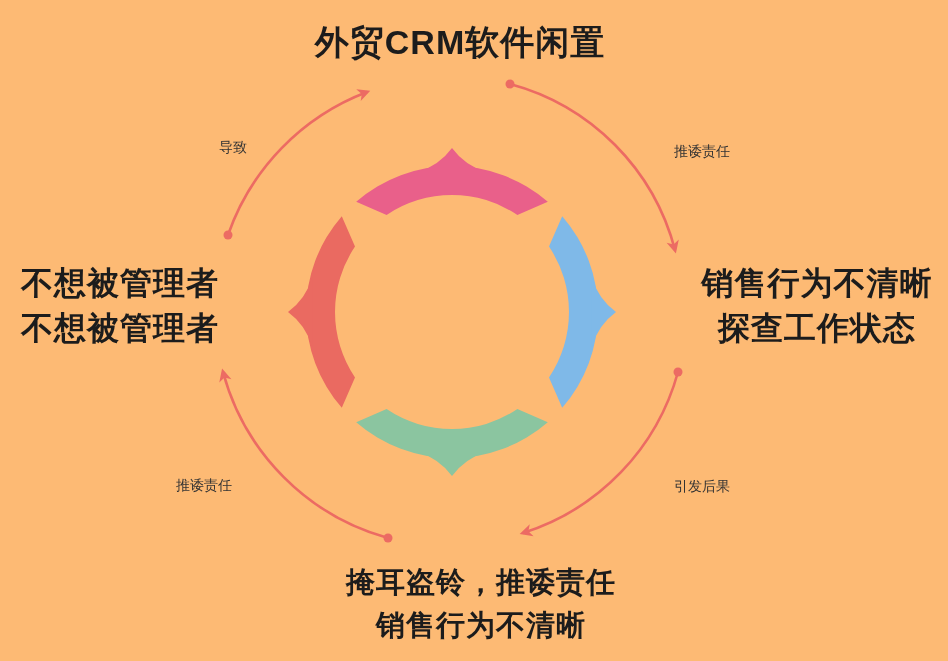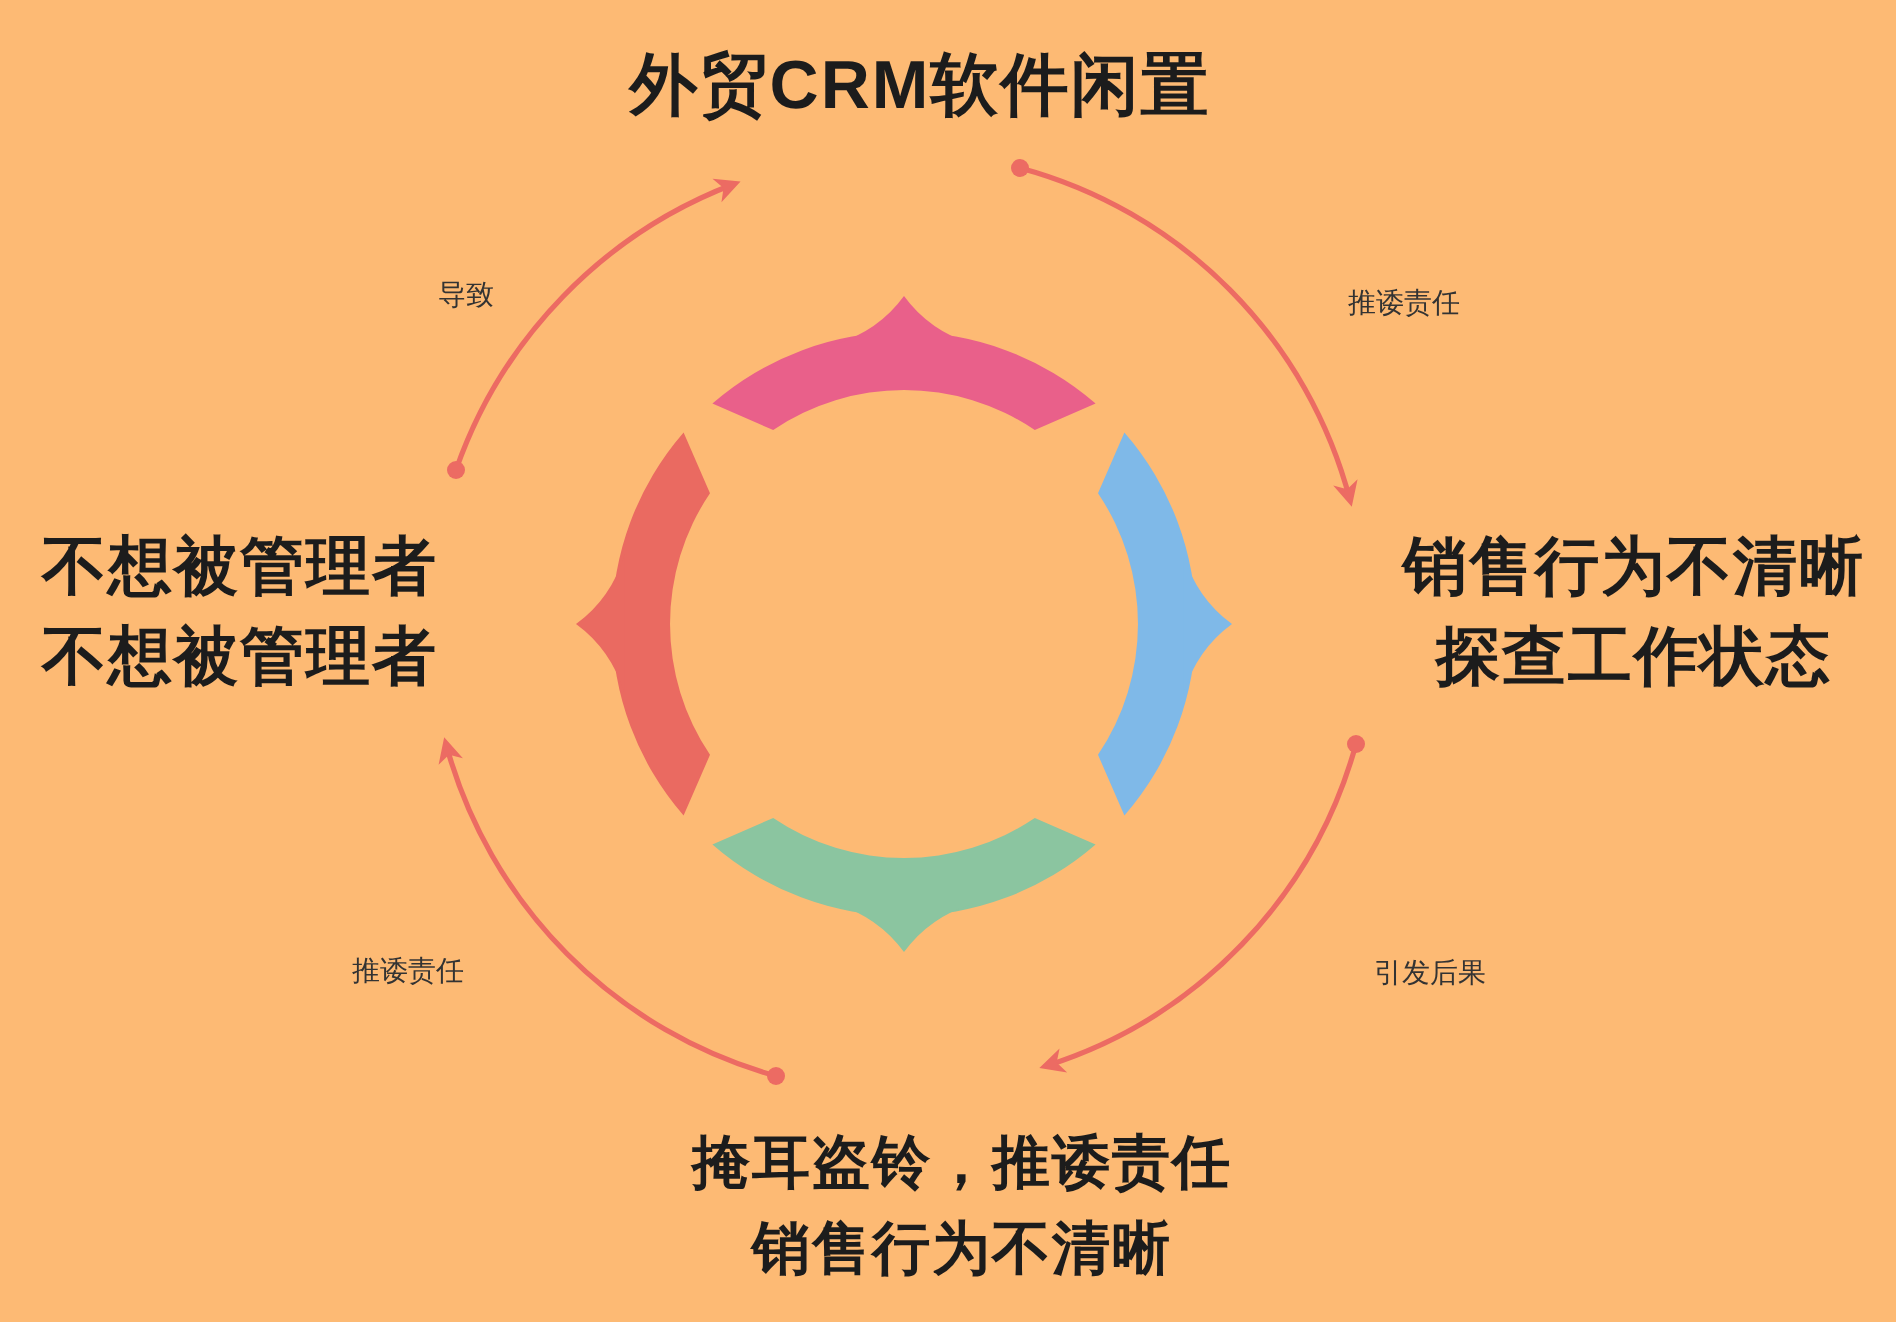--- a/index.html
+++ b/index.html
@@ -28,21 +28,21 @@
   .flow-label {
     position: absolute;
     transform: translate(-50%, -50%);
     font-size: 14px;
     font-weight: 400;
     color: #333333;
     white-space: nowrap;
   }
   .flow-label-lt { left: 233px; top: 148px; }
   .flow-label-tr { left: 702px; top: 152px; }
-  .flow-label-rb { left: 702px; top: 487px; margin-left: 13px; }
+  .flow-label-rb { left: 702px; top: 487px; }
   .flow-label-bl { left: 204px; top: 486px; }
   .flow-arc { fill: none; stroke-width: 2.6px; }
 </style>
 </head>
 <body>
 
 <div class="canvas">
 
   <svg class="diagram-svg" width="948" height="661" viewBox="0 0 948 661">
     <defs>

